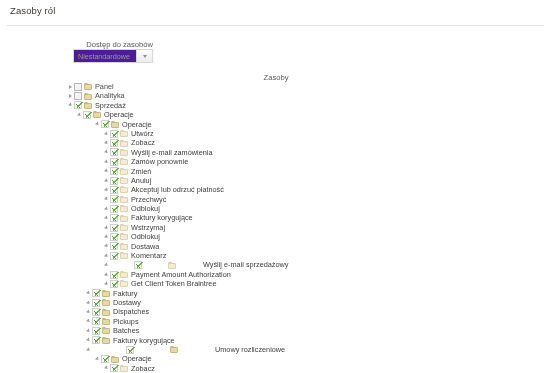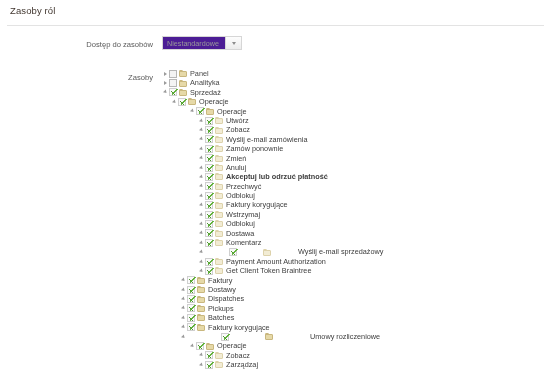--- a/index.html
+++ b/index.html
@@ -17,21 +17,21 @@
     position:absolute;left:10px;top:5px;
     font-size:9.5px;color:#41362f;letter-spacing:.1px;
     white-space:nowrap;
   }
   .title-rule{
     position:absolute;left:7px;top:25px;width:537px;height:1px;
     background:#e3e3e3;
   }
 
   
-  .field-row{position:absolute;display:flex;align-items:flex-start;}
+  .field-row{position:absolute;display:flex;align-items:flex-end;flex-direction:column;}
   .field-label{
     width:95px;text-align:right;
     font-size:7.6px;color:#5a5a5a;white-space:nowrap;
     padding-top:4px;
   }
 
   #row-access{left:58px;top:36px;}
   #row-resources{left:58px;top:69px;}
 
   .select-wrap{
@@ -199,21 +199,21 @@
           <span class="cbox on"></span>
           <span class="folder light"></span>
           <span class="tlabel">Zmień</span>
         </div>
         <div class="tnode" style="padding-left: 36px;">
           <span class="twist open"></span>
           <span class="cbox on"></span>
           <span class="folder light"></span>
           <span class="tlabel">Anuluj</span>
         </div>
-        <div class="tnode" style="padding-left: 36px; font-weight: bold;">
+        <div class="tnode" style="padding-left: 36px;">
           <span class="twist open"></span>
           <span class="cbox on"></span>
           <span class="folder light"></span>
           <span class="tlabel">Akceptuj lub odrzuć płatność</span>
         </div>
         <div class="tnode" style="padding-left: 36px;">
           <span class="twist open"></span>
           <span class="cbox on"></span>
           <span class="folder light"></span>
           <span class="tlabel">Przechwyć</span>

